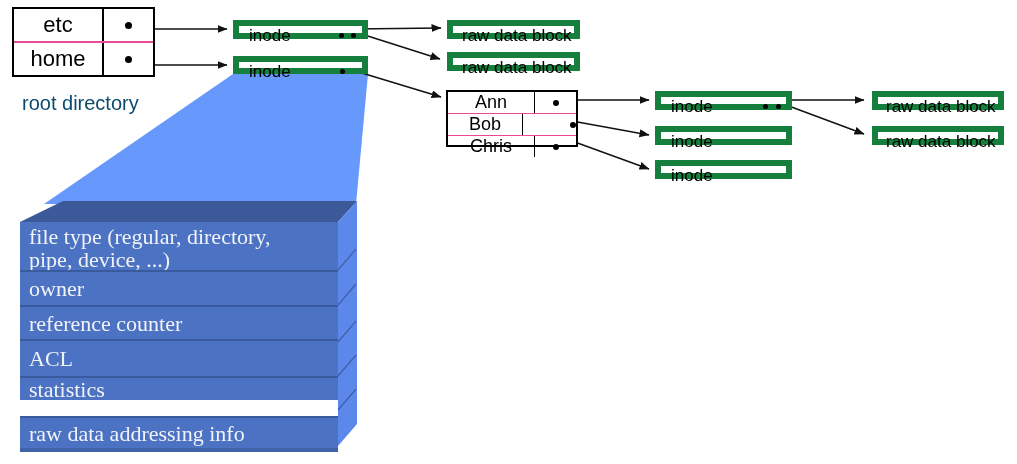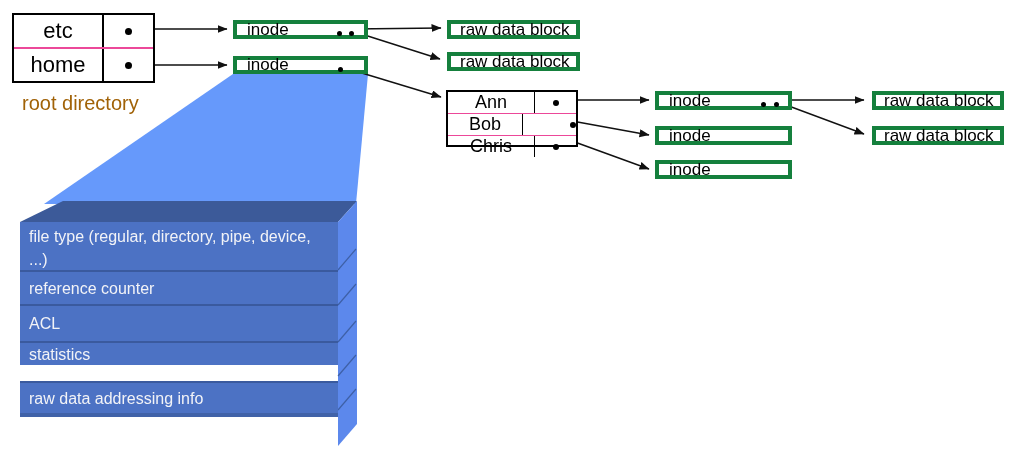--- a/index.html
+++ b/index.html
@@ -12,36 +12,36 @@
 
   
   .dirtable{border:2px solid #000;background:#fff;display:flex;flex-direction:column;}
   .dirrow{display:flex;flex:1;border-top:2px solid #ec4899;}
   .dirrow:first-child{border-top:none;}
   .namecell{display:flex;align-items:center;justify-content:center;border-right:2px solid #000;}
   .ptrcell{display:flex;align-items:center;justify-content:center;}
   .dot{border-radius:50%;background:#000;display:block;}
 
   
-  .nodebox{border:4px solid #15803d;background:#fff;display:flex;align-items:center;}
+  .nodebox{border:6px solid #15803d;background:#fff;display:flex;}
   .nodebox .lbl{padding-left:10px;font-size:17px;white-space:nowrap;}
   .ndot{position:absolute;width:5px;height:5px;border-radius:50%;background:#000;}
 
-  .caption{font-size:20px;color:#a16207;white-space:nowrap;}
+  .caption{font-size:20px;color:#0c4a6e;white-space:nowrap;}
 
   
   .bigfont{font-size:22px;}
   .midfont{font-size:18px;}
 
   
   .detailrows{left:20px;top:222px;width:318px;display:flex;flex-direction:column;}
   .drow{
     background:var(--box-front,#4C72C4);color:var(--text-on-blue,#F2F3F7);
-    font-size:16px;box-sizing:border-box;border-top:2px solid var(--box-divider,#3A5A9E);
-    display:flex;align-items:center;padding-left:9px;padding-right:20px;line-height:23px;
+    font-size:22px;box-sizing:border-box;border-top:2px solid var(--box-divider,#3A5A9E);
+    display:flex;align-items:center;padding-left:9px;padding-right:20px;line-height:23px;font-family:Liberation Serif, serif;
   }
   .drow.first{border-top:none;align-items:flex-start;padding-top:3px;}
   .drow.last{border-bottom:4px solid #4062A8;margin-top:16px;}
 </style>
 </head>
 <body>
 
 <div class="canvas">
 
   <svg class="overlay" viewBox="0 0 1017 464">
@@ -71,21 +71,21 @@
       <line x1="352" y1="31" x2="440" y2="59" marker-end="url(#arw)"></line>
       <line x1="342" y1="67" x2="441" y2="97" marker-end="url(#arw)"></line>
       <line x1="561" y1="100" x2="649" y2="100" marker-end="url(#arw)"></line>
       <line x1="778" y1="100" x2="864" y2="100" marker-end="url(#arw)"></line>
       <line x1="778" y1="102" x2="864" y2="134" marker-end="url(#arw)"></line>
       <line x1="561" y1="119" x2="649" y2="135" marker-end="url(#arw)"></line>
       <line x1="561" y1="137" x2="649" y2="169" marker-end="url(#arw)"></line>
     </g>
   </svg>
 
-  <div class="abs dirtable bigfont" style="left:12px;top:13px;width:143px;height:70px;">
+  <div class="abs dirtable bigfont" style="left:12px;top:7px;width:143px;height:70px;">
     <div class="dirrow">
       <div class="namecell" style="width:88px;">
         <span>etc</span>
       </div>
       <div class="ptrcell" style="flex:1;">
         <span class="dot" style="width:7px;height:7px;"></span>
       </div>
     </div>
     <div class="dirrow">
       <div class="namecell" style="width:88px;">
@@ -158,19 +158,20 @@
 
   <div class="abs nodebox" style="left:872px;top:91px;width:132px;height:19px;">
     <span class="lbl" style="padding-left:8px;">raw data block</span>
   </div>
   <div class="abs nodebox" style="left:872px;top:126px;width:132px;height:19px;">
     <span class="lbl" style="padding-left:8px;">raw data block</span>
   </div>
 
   <div class="abs detailrows">
     <div class="drow first" style="height:48px;">file type (regular, directory, pipe, device, ...)</div>
+    <div class="drow" style="height:35px;">owner</div>
     <div class="drow" style="height:34px;">reference counter</div>
     <div class="drow" style="height:37px;">ACL</div>
     <div class="drow" style="height:24px;">statistics</div>
     <div class="drow last" style="height:36px;">raw data addressing info</div>
   </div>
 
 </div>
 
 </body></html>

